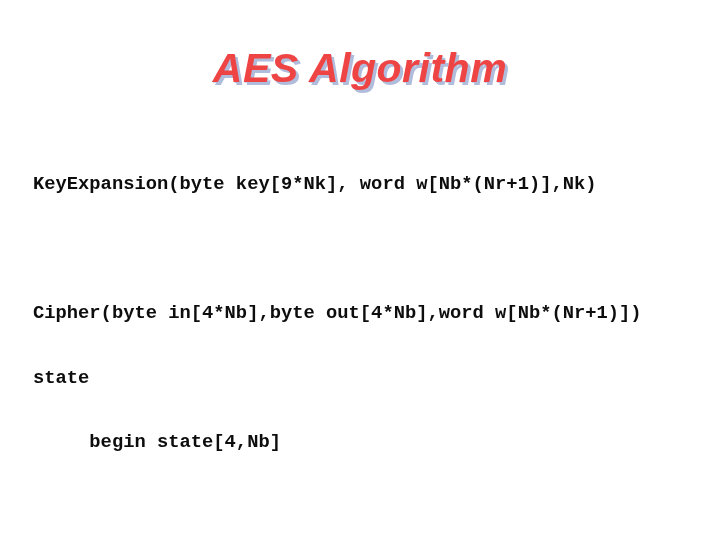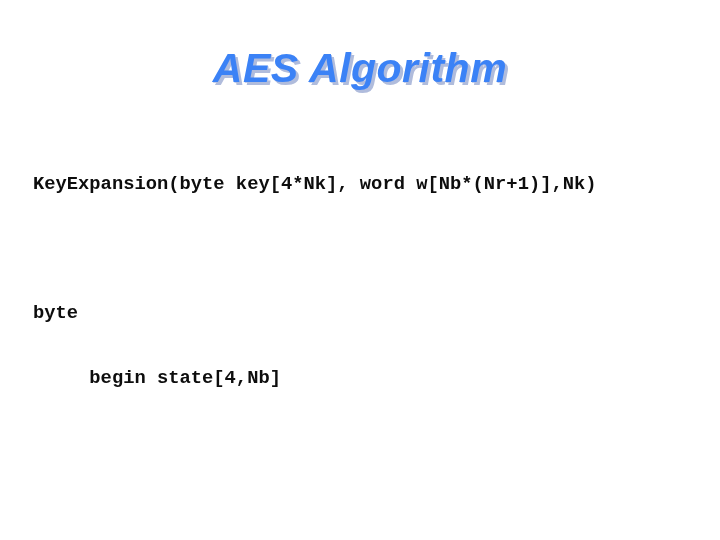--- a/index.html
+++ b/index.html
@@ -19,21 +19,21 @@
     position: absolute;
     top: 44px;
     left: 0;
     width: 720px;
     text-align: center;
     font-family: "Liberation Sans", sans-serif;
     font-style: italic;
     font-weight: bold;
     font-size: 41px;
     line-height: 48px;
-    color: #3b82f6;
+    color: #ef4444;
     text-shadow: 3px 3px 0 #b0bcdc, 1px 1px 0 #c6cee8;
     letter-spacing: 0.5px;
   }
   .code-block {
     position: absolute;
     left: 33px;
     top: 131px;
     margin: 0;
     font-family: "Liberation Mono", "DejaVu Sans Mono", monospace;
     font-weight: bold;
@@ -47,23 +47,24 @@
     white-space: pre;
   }
 </style>
 </head>
 <body>
 
 <div class="slide">
   <div class="slide-title">AES Algorithm</div>
 
   <div class="code-block">
-    <div class="code-line">KeyExpansion(byte key[4*Nk], word w[Nb*(Nr+1)],Nk)</div>
+    <div class="code-line">KeyExpansion(byte key[9*Nk], word w[Nb*(Nr+1)],Nk)</div>
     <div class="code-line"></div>
-    <div class="code-line">byte</div>
+    <div class="code-line">Cipher(byte in[4*Nb],byte out[4*Nb],word w[Nb*(Nr+1)])</div>
+    <div class="code-line">state</div>
     <div class="code-line">     begin state[4,Nb]</div>
     
     
     
     
     
     
     
     
     

